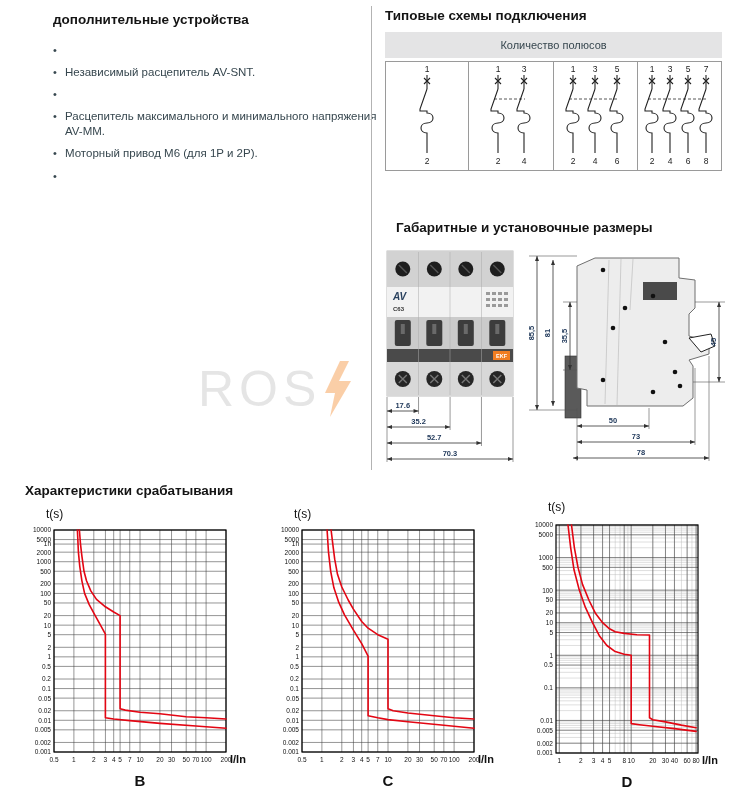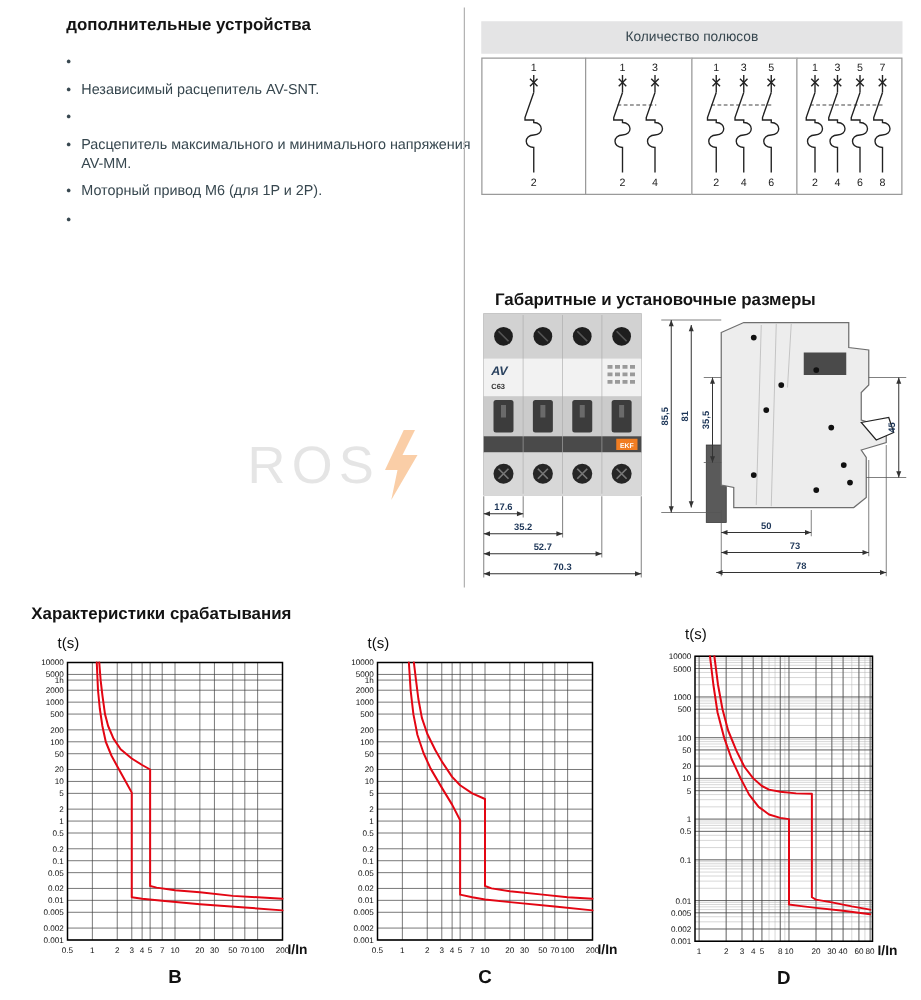--- a/index.html
+++ b/index.html
@@ -19,26 +19,26 @@
   .tbl-header{background:#e4e4e5;height:26px;display:flex;align-items:center;justify-content:center;
        font-size:11px;color:#37474f;margin-bottom:2px;}
   .tbl-cols{display:grid;grid-template-columns:repeat(4,1fr);gap:2px;}
   .tbl-cols .colcell{background:#e4e4e5;height:26px;display:flex;align-items:center;
        justify-content:center;font-size:11px;color:#37474f;}
   .tbl-diagrams{display:grid;grid-template-columns:repeat(4,1fr);margin-top:3px;}
   .tbl-diagrams .diagcell{background:#fff;border:1px solid #9a9a9a;height:108px;
        display:flex;align-items:center;justify-content:center;margin-left:-1px;}
   .tbl-diagrams .diagcell:first-child{margin-left:0;}
   
-  .dims-title{position:absolute;left:385px;top:232px;padding-left:11px;}
+  .dims-title{position:absolute;left:385px;top:220px;padding-left:11px;}
   #front-view{position:absolute;left:386px;top:250px;}
   #side-view{position:absolute;left:513px;top:250px;}
   
-  .watermark{position:absolute;left:198px;top:344px;display:flex;align-items:center;
-       pointer-events:none;z-index:40;color:rgba(170,170,170,0.30);font-size:42px;
+  .watermark{position:absolute;left:198px;top:360px;display:flex;align-items:center;
+       pointer-events:none;z-index:40;color:rgba(170,170,170,0.30);font-size:50px;
        letter-spacing:5px;font-weight:400;}
   .watermark svg{margin:0 2px;}
   
   .charts-title{position:absolute;left:25px;top:483px;}
   .chart{position:absolute;}
   #chart-0{left:18px;top:504px;}
   #chart-1{left:266px;top:504px;}
   #chart-2{left:516px;top:497px;}
   text{font-family:"Liberation Sans","DejaVu Sans",sans-serif;}
 </style>
@@ -70,20 +70,21 @@
         </li>
         <li>
           <span class="bullet">•</span>
         </li>
       </ul>
   </section>
 
   <div class="v-divider"></div>
 
   <section class="schemes">
+    <h2 class="sec-title">Типовые схемы подключения</h2>
     <div class="tbl">
       <div class="tbl-header">Количество полюсов</div>
       <div class="tbl-diagrams" id="scheme-diagrams">
           <div class="diagcell">
             <svg width="80" height="106" viewBox="0 0 80 106">
               <text x="40" y="9" text-anchor="middle" font-size="8.5" fill="#222">1</text>
               <line x1="40" y1="12" x2="40" y2="26" stroke="#222" stroke-width="1.1"></line>
               <line x1="37" y1="15" x2="43" y2="21" stroke="#222" stroke-width="1.1"></line>
               <line x1="43" y1="15" x2="37" y2="21" stroke="#222" stroke-width="1.1"></line>
               <path d="M 40 26 L 33 46 L 33 48 L 40 48 L 40 50 C 48 50 48 60 40 60 C 32 60 32 70 40 70 L 40 90" stroke="#222" stroke-width="1.1" fill="none"></path>

